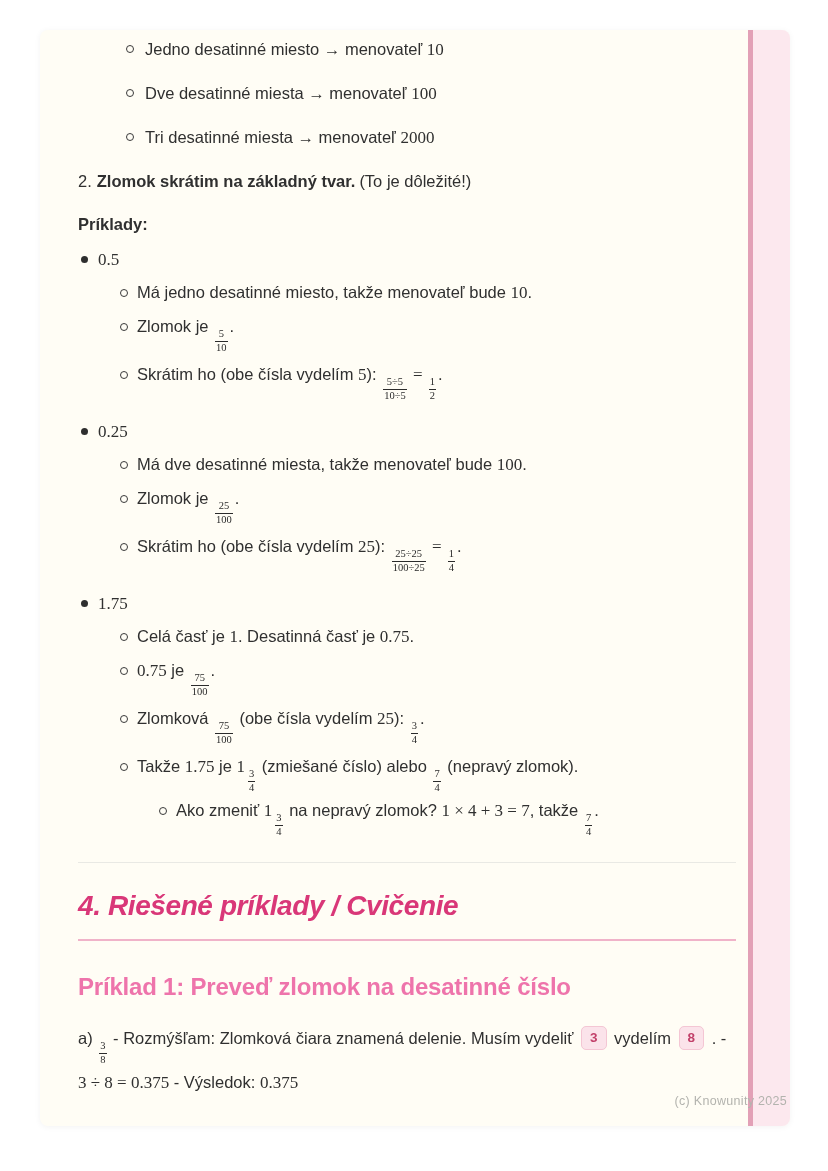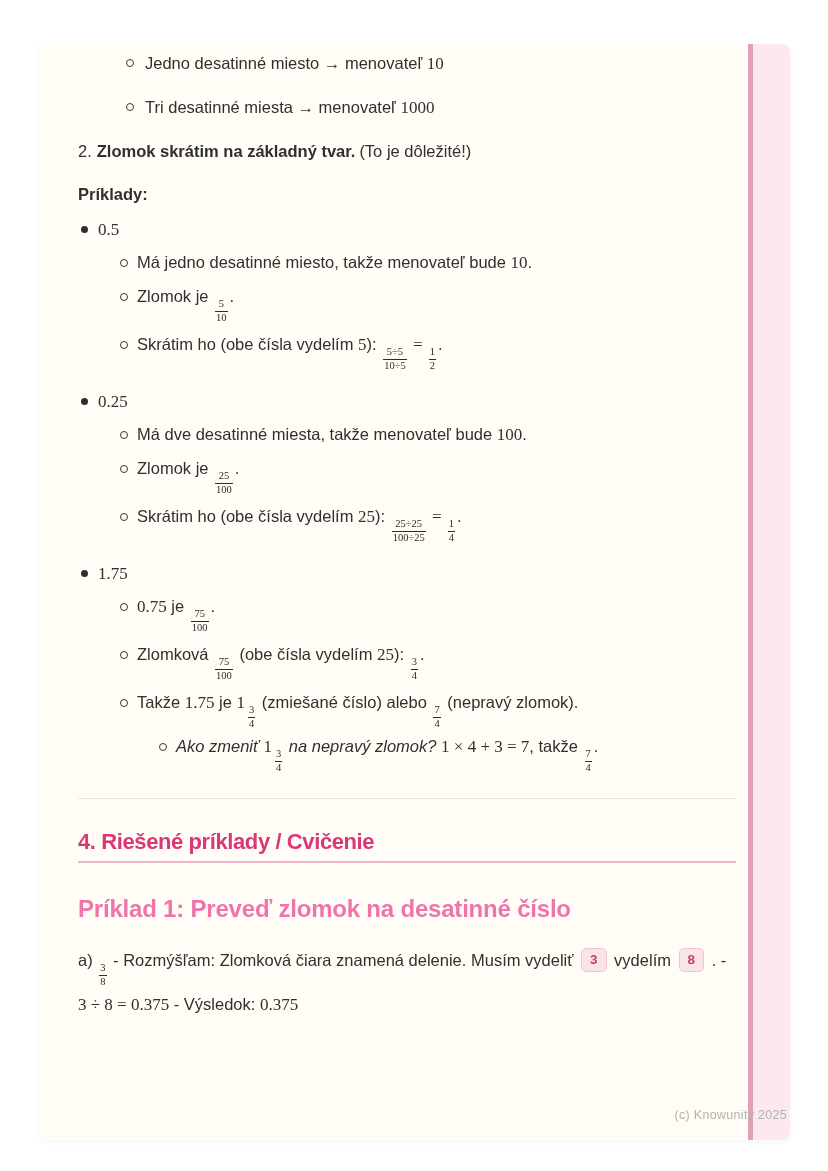--- a/index.html
+++ b/index.html
@@ -4,21 +4,21 @@
 <style>
   html,body{margin:0;padding:0;}
   body{
     width:828px;height:1171px;position:relative;
     background:#ffffff;
     font-family:"Liberation Sans","DejaVu Sans",sans-serif;
     color:var(--text,#303030);
     -webkit-font-smoothing:antialiased;
   }
   .card{
-    position:absolute;left:40px;top:44px;width:750px;height:1096px;
+    position:absolute;left:40px;top:30px;width:750px;height:1096px;
     background:var(--card,#fffdf5);
     border-radius:8px;
     box-shadow:0 1px 6px rgba(0,0,0,.05);
   }
   .strip{
     position:absolute;top:0;right:0;bottom:0;width:37px;
     background:var(--strip_bg,#fce8ee);
     border-left:5px solid var(--strip_line,#e2a0b6);
     border-radius:0 8px 8px 0;
     z-index:0;
@@ -60,53 +60,54 @@
   .frac .num{padding:0 1px;}
   .whole{font-family:"Liberation Serif","DejaVu Serif",serif;font-size:17px;margin-right:1px;}
   
   .step{margin:13px 0 0 0;}
   .step .num-label{margin-right:5px;}
   .step b{font-weight:700;}
   .step .note{margin-left:4px;}
   .examples-h{margin:21px 0 0 0;font-weight:700;}
   .rule{height:1px;background:var(--rule,#e9e9e4);margin-top:26px;}
   h1{
-    margin:24px 0 0 0;font-size:22px;line-height:38px;font-weight:800;
+    margin:24px 0 0 0;font-size:28px;line-height:38px;font-weight:800;
     letter-spacing:-0.4px;color:var(--accent,#d93778);
-    border-bottom:2px solid var(--underline,#f0b3c9);
+    border-bottom:2px solid var(--underline,#f0b3c9);padding-bottom:14px;font-style:italic;
   }
   .intro{margin:24px 0 0 0;}
   h2{
     margin:30px 0 0 0;font-size:24px;line-height:31px;font-weight:800;
     letter-spacing:-0.2px;color:var(--accent2,#ee74ab);
   }
   .exercise{margin:20px 0 0 0;line-height:32px;}
   .chip{
     display:inline-block;background:var(--box_bg,#fbe3ea);
     border:1px solid var(--box_border,#f4c6d4);color:var(--box_text,#c2406a);
     font-weight:700;font-size:13.5px;line-height:1;
     padding:4px 8px;border-radius:5px;margin:0 3px;vertical-align:2px;
   }
-  .it{font-style:italic;}
+  .it{}
   .watermark{
     position:absolute;right:3px;top:1064px;z-index:2;
     font-size:12.5px;color:var(--watermark,#b3b3ae);letter-spacing:0.3px;
   }
 </style>
 </head>
 <body>
 
 <div class="card">
   <div class="strip"></div>
 
   <div class="content">
 
     <ul class="deep-list">
       <li><span>Jedno desatinné miesto → menovateľ </span><span class="m">10</span></li>
-      <li><span>Tri desatinné miesta → menovateľ </span><span class="m">1000</span></li>
+      <li><span>Dve desatinné miesta → menovateľ </span><span class="m">100</span></li>
+      <li><span>Tri desatinné miesta → menovateľ </span><span class="m">2000</span></li>
     </ul>
 
     <p class="step"><span class="num-label">2.</span><b>Zlomok skrátim na základný tvar.</b><span class="note">(To je dôležité!)</span></p>
 
     <p class="examples-h">Príklady:</p>
 
     <ul class="disc-list">
 
       <li>
         <span class="m">0.5</span>
@@ -140,20 +141,21 @@
               </span><span class="m"> = </span><span class="frac">
                 <span class="num">1</span>
                 <span class="den">4</span>
               </span><span>.</span></li>
         </ul>
       </li>
 
       <li>
         <span class="m">1.75</span>
         <ul class="circ-list">
+          <li><span>Celá časť je </span><span class="m">1</span><span>. Desatinná časť je </span><span class="m">0.75</span><span>.</span></li>
           <li><span class="m">0.75</span><span> je </span><span class="frac">
                 <span class="num">75</span>
                 <span class="den">100</span>
               </span><span>.</span></li>
           <li><span>Zlomková </span><span class="frac">
                 <span class="num">75</span>
                 <span class="den">100</span>
               </span><span> (obe čísla vydelím </span><span class="m">25</span><span>): </span><span class="frac">
                 <span class="num">3</span>
                 <span class="den">4</span>

